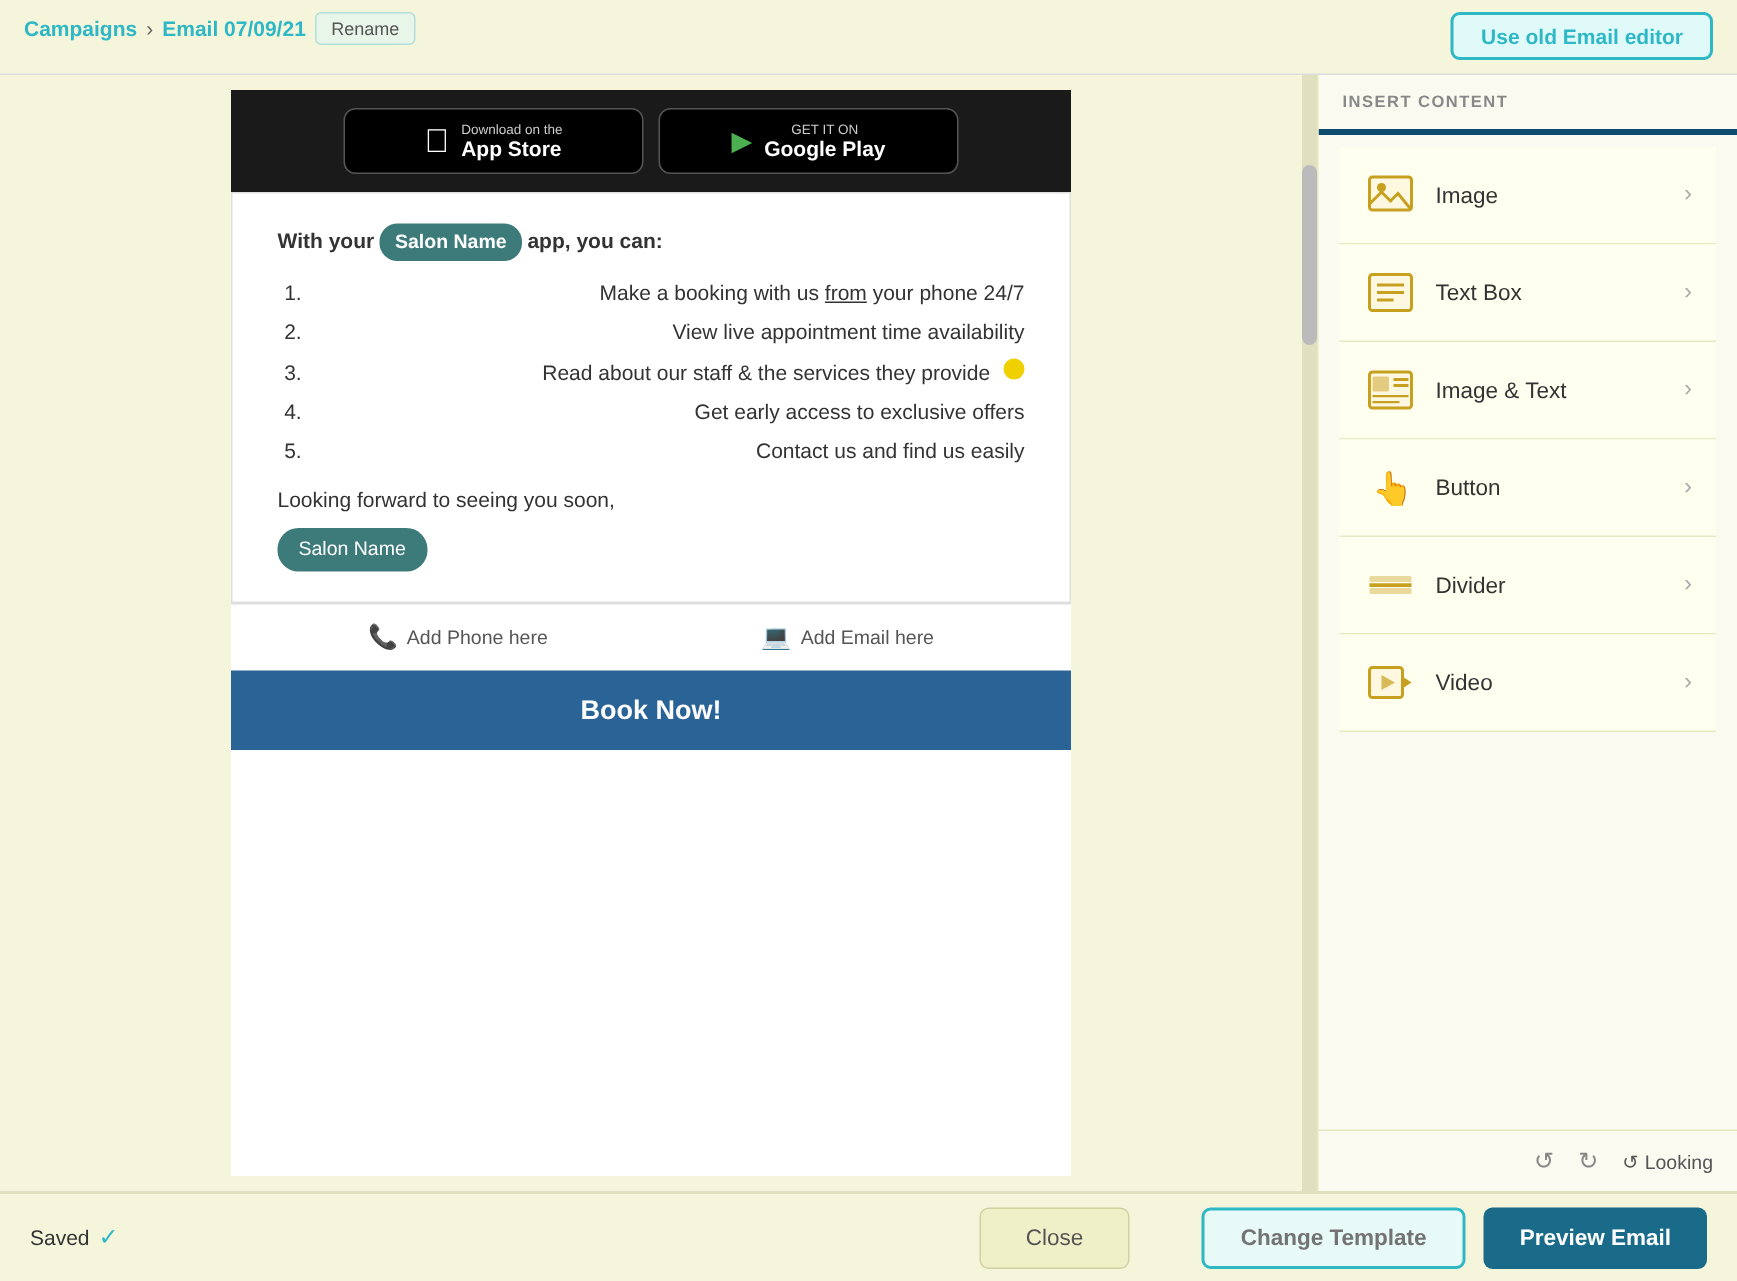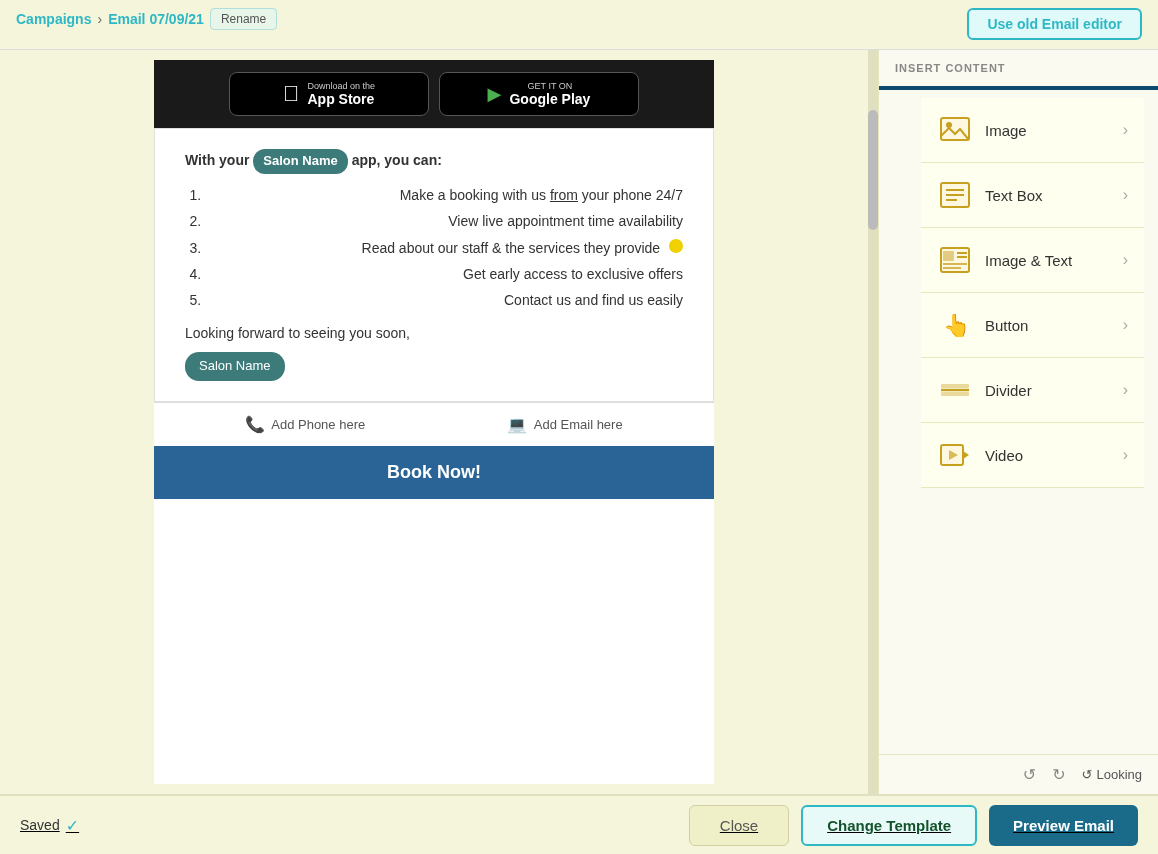--- a/index.html
+++ b/index.html
@@ -232,21 +232,20 @@
       color: #888;
       letter-spacing: 1px;
       text-transform: uppercase;
       border-bottom: 4px solid #0c4a6e;
     }
 
     .content-items {
       flex: 1;
       overflow-y: auto;
       padding: 8px 14px;
-      margin-left: 28px;
     }
 
     .content-item {
       display: flex;
       align-items: center;
       padding: 14px 16px;
       border-bottom: 1px solid #e8e8c0;
       cursor: pointer;
       background: #fffff0;
     }
@@ -311,21 +310,20 @@
 
     
     .bottom-bar {
       display: flex;
       align-items: center;
       justify-content: space-between;
       padding: 10px 20px;
       background: #f5f5dc;
       border-top: 2px solid #e0e0c0;
       height: 60px;
-      text-decoration: underline;
     }
     .saved-status {
       display: flex;
       align-items: center;
       gap: 6px;
       font-size: 14px;
       color: #333;
     }
     .saved-check {
       color: #2eb8c5;
@@ -340,26 +338,27 @@
       border: 1px solid #d0d0a0;
       color: #555;
       padding: 10px 30px;
       border-radius: 6px;
       font-size: 15px;
       cursor: pointer;
     }
     .change-template-btn {
       background: #e8faf8;
       border: 2px solid #2eb8c5;
-      color: #14532d;
+      color: #737373;
       padding: 10px 24px;
       border-radius: 6px;
       font-size: 15px;
       font-weight: bold;
       cursor: pointer;
+      margin-left: 36px;
     }
     .preview-btn {
       background: #1a6b8a;
       border: none;
       color: white;
       padding: 10px 24px;
       border-radius: 6px;
       font-size: 15px;
       font-weight: bold;
       cursor: pointer;

